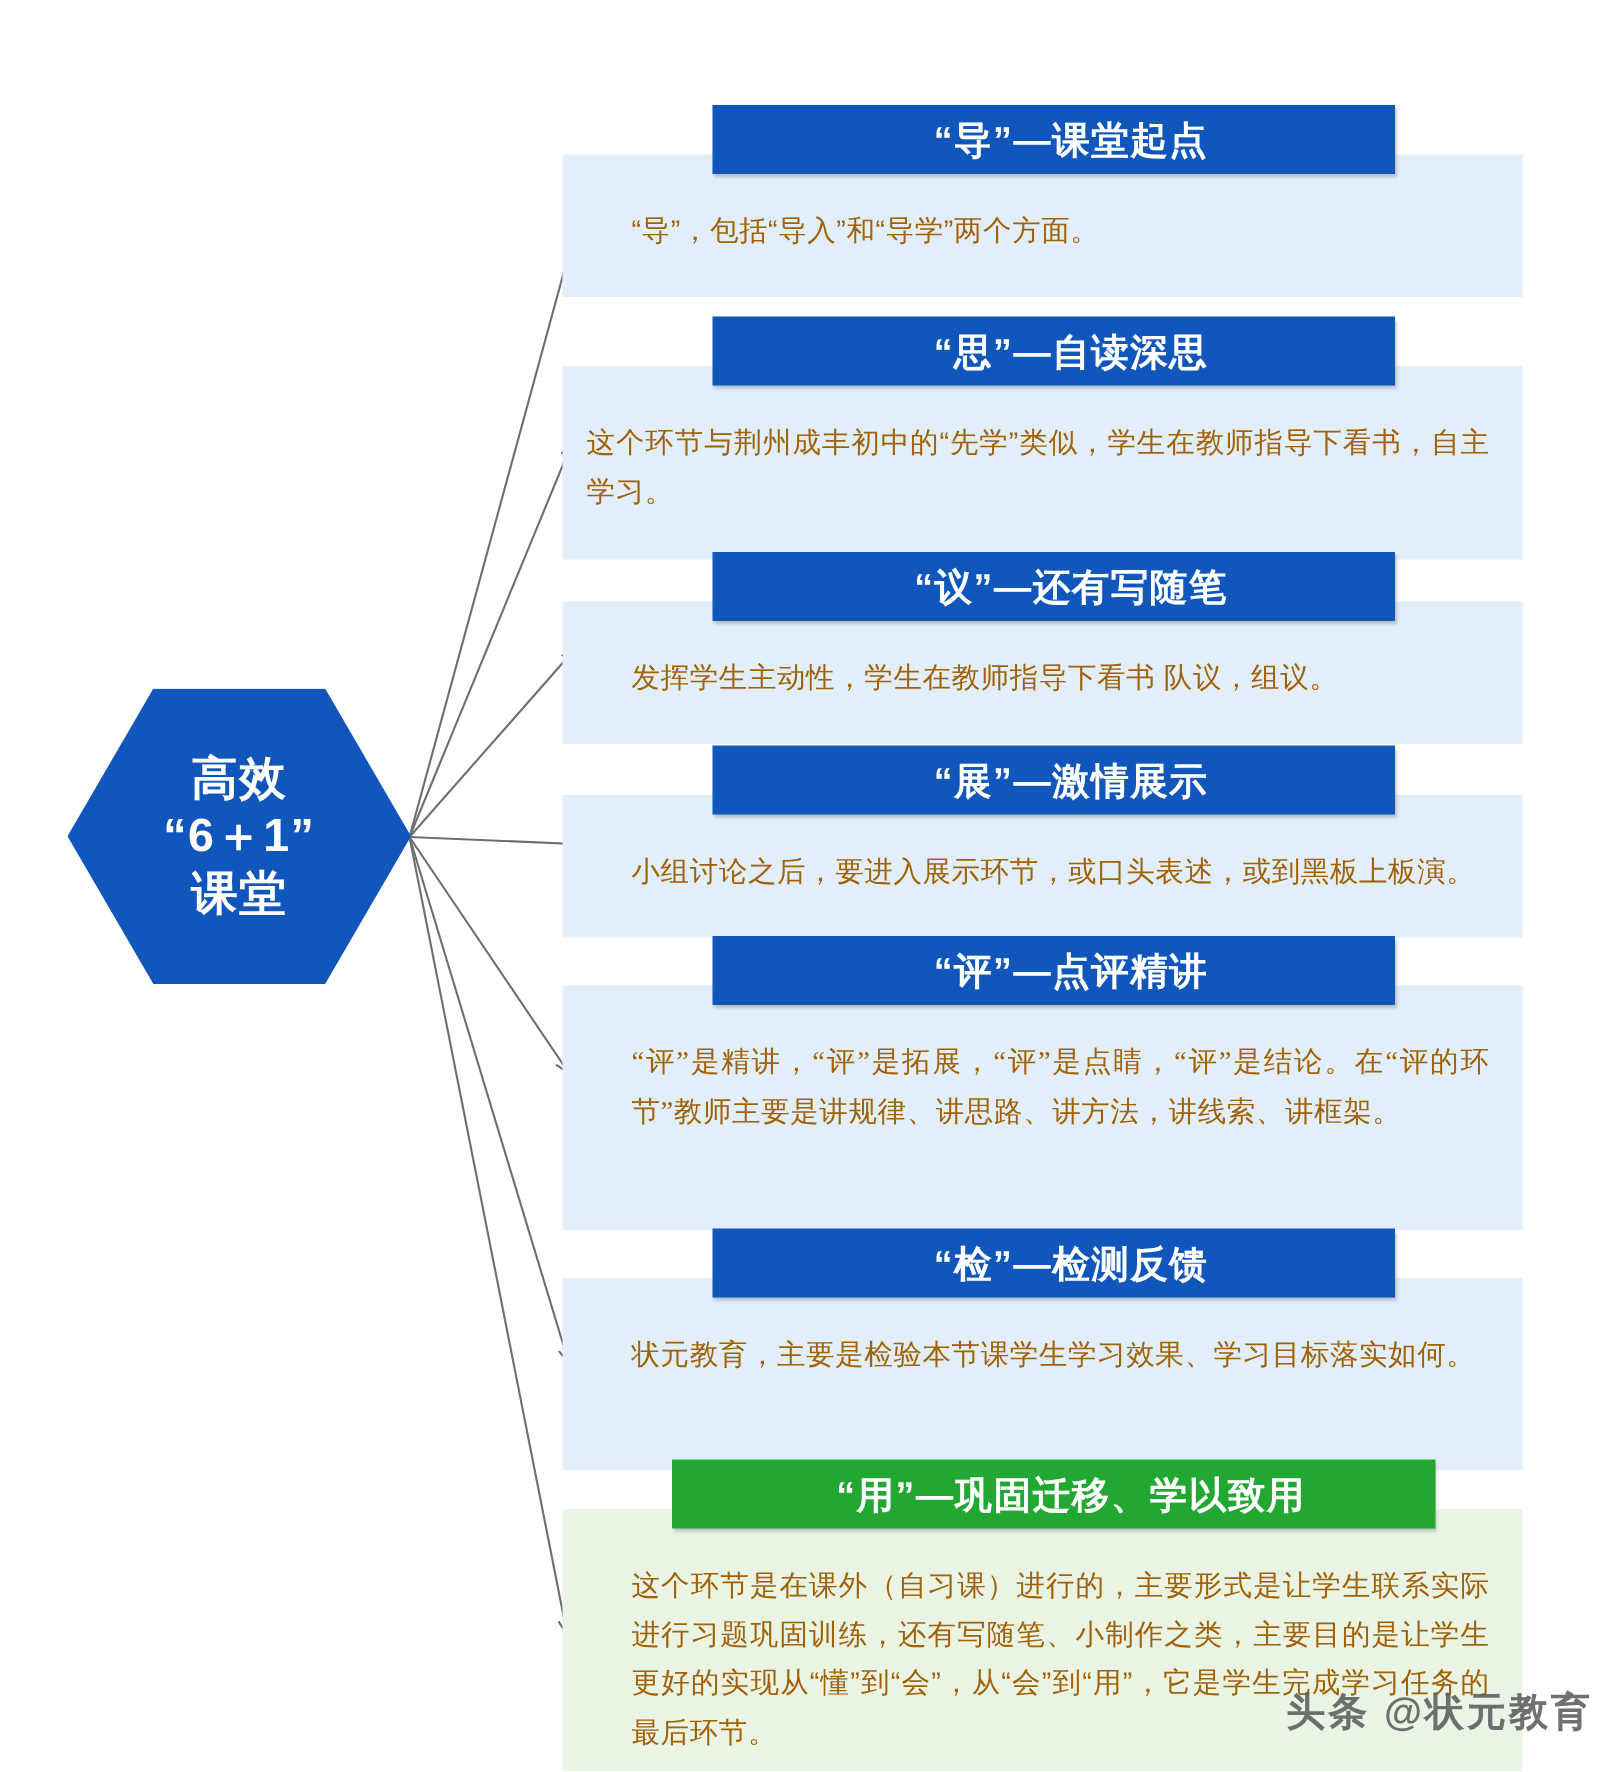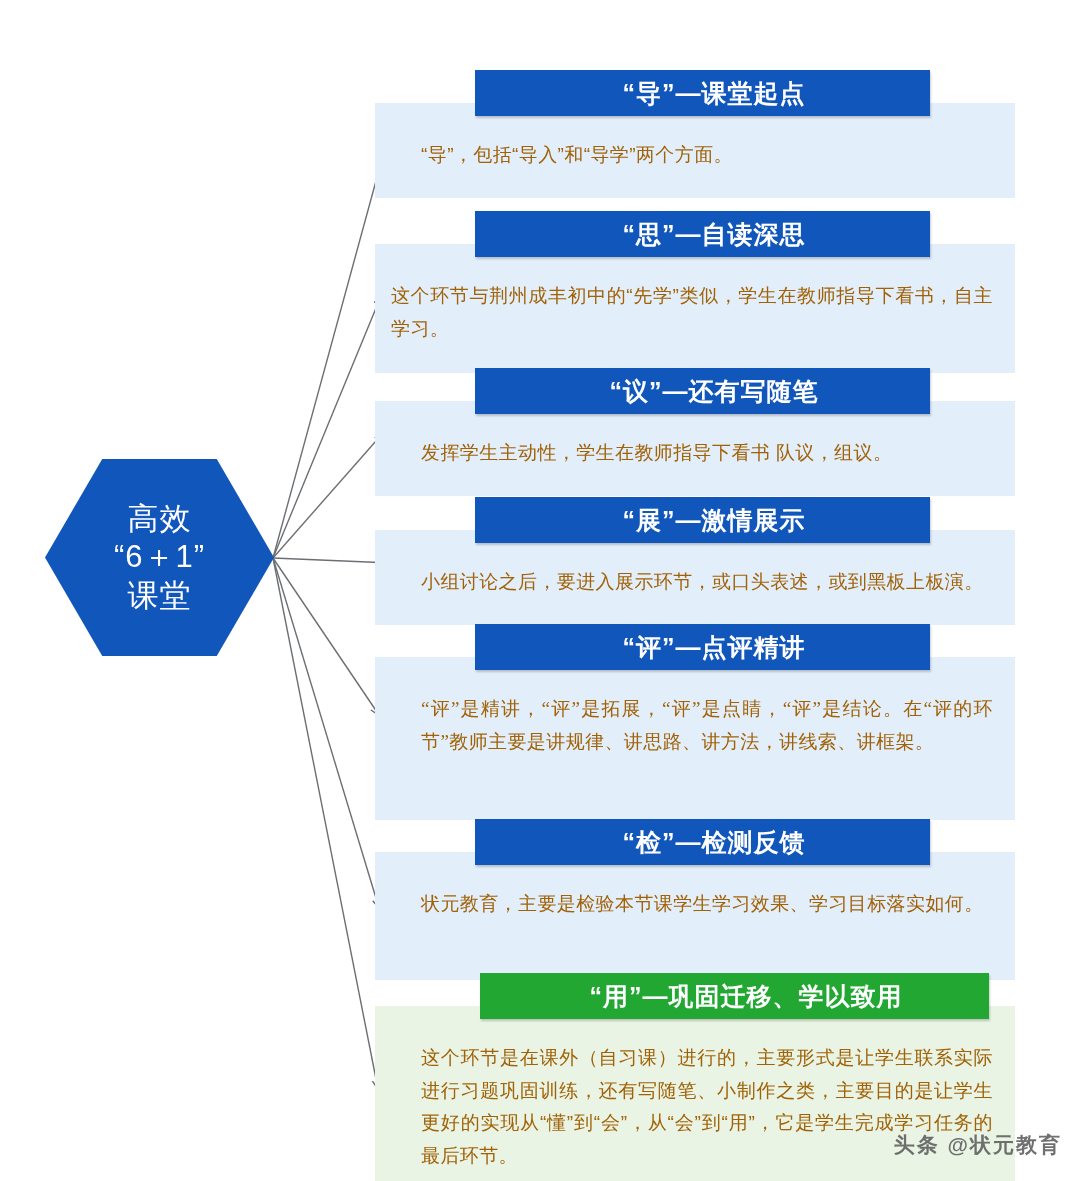--- a/index.html
+++ b/index.html
@@ -39,21 +39,21 @@
     -webkit-clip-path: polygon(25% 0%, 75% 0%, 100% 50%, 75% 100%, 25% 100%, 0% 50%);
     clip-path: polygon(25% 0%, 75% 0%, 100% 50%, 75% 100%, 25% 100%, 0% 50%);
     display: flex;
     flex-direction: column;
     align-items: center;
     justify-content: center;
   }
   .hex-line {
     color: #ffffff;
     font-size: 31px;
-    font-weight: normal;
+    font-weight: bold;
     line-height: 1.23;
     letter-spacing: 1px;
     text-align: right;
     white-space: nowrap;
   }
 
   
   .card {
     position: absolute;
     left: 375px;
@@ -81,21 +81,20 @@
     background: #1156bb;
     display: flex;
     align-items: center;
     justify-content: center;
     z-index: 3;
     box-shadow: 1px 2px 2px rgba(0,0,0,0.20);
     padding-left: 23px;
   }
   .card.green .card-header {
     background: #22a832;
-    margin-left: 32px;
   }
   .card-header-text {
     color: #ffffff;
     font-size: 25px;
     font-weight: bold;
     letter-spacing: 1px;
     white-space: nowrap;
   }
   .card-text {
     position: relative;
@@ -105,21 +104,21 @@
     line-height: 1.72;
     letter-spacing: 0.4px;
     text-align: justify;
   }
 
   
   .watermark {
     position: absolute;
     right: 18px;
     bottom: 22px;
-    font-size: 21px;
+    font-size: 26px;
     font-weight: bold;
     color: #5d5d5d;
     opacity: 0.88;
     letter-spacing: 2px;
     white-space: nowrap;
     z-index: 9;
   }
 </style>
 </head>
 <body>

